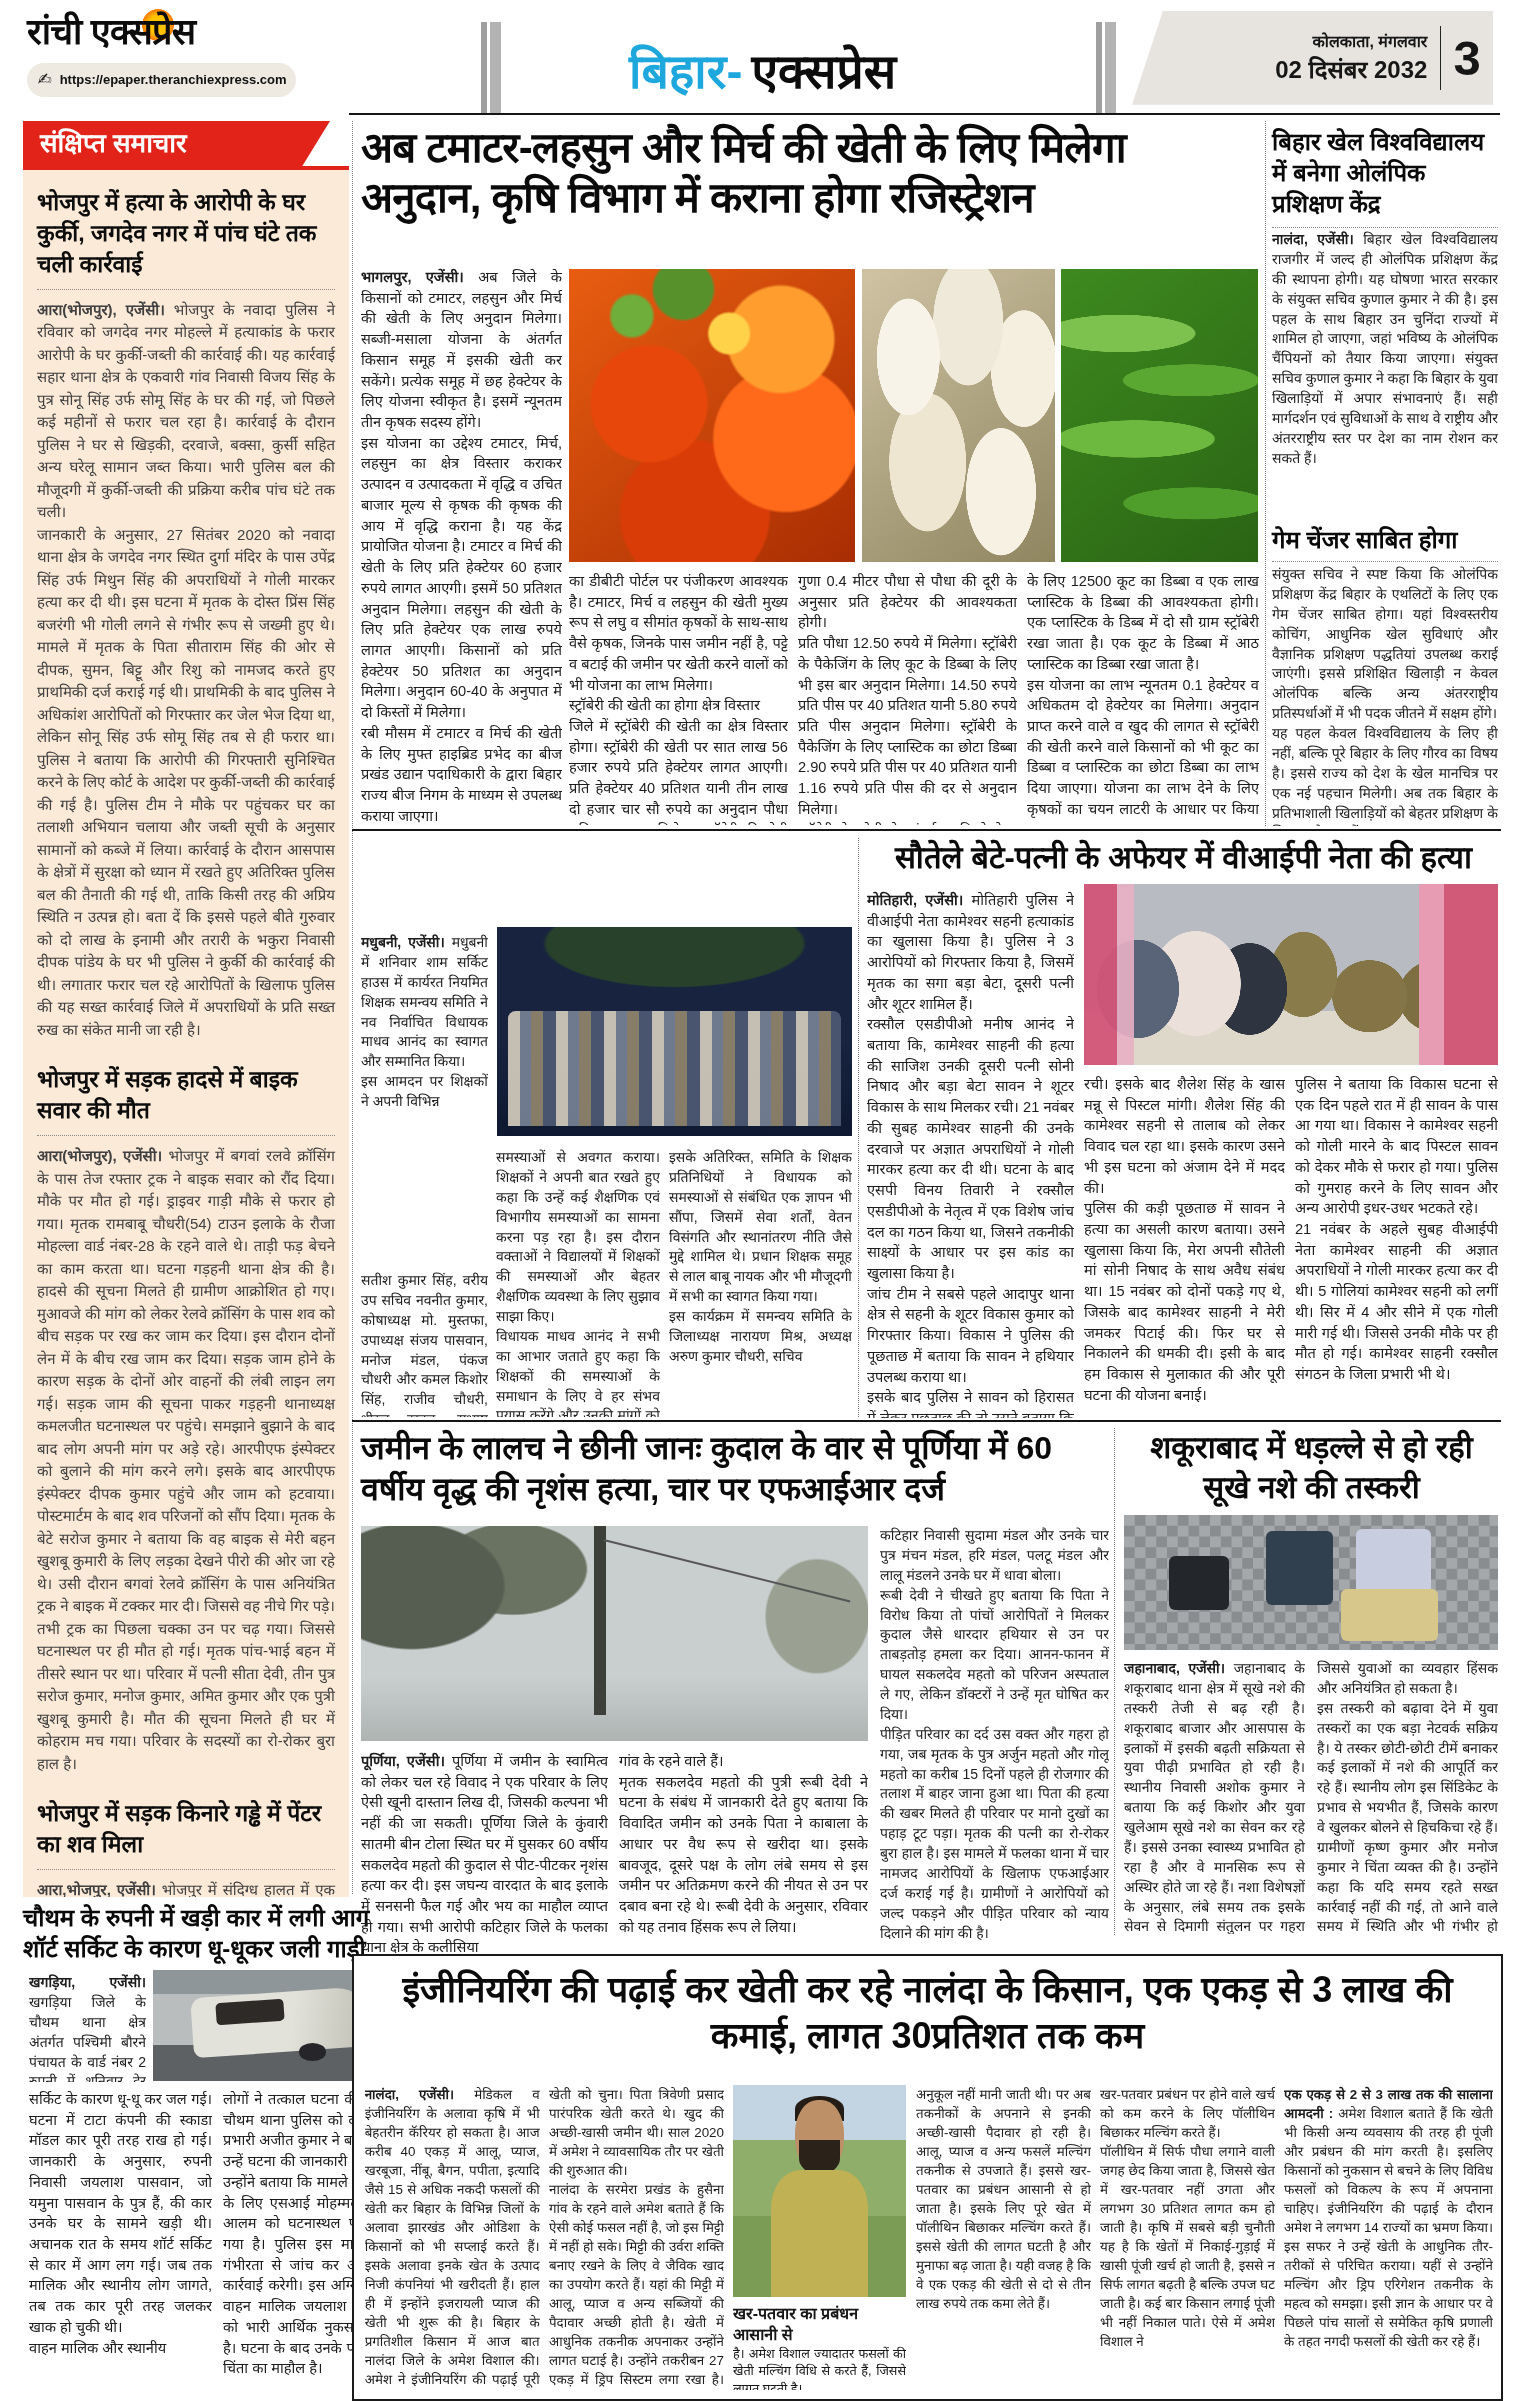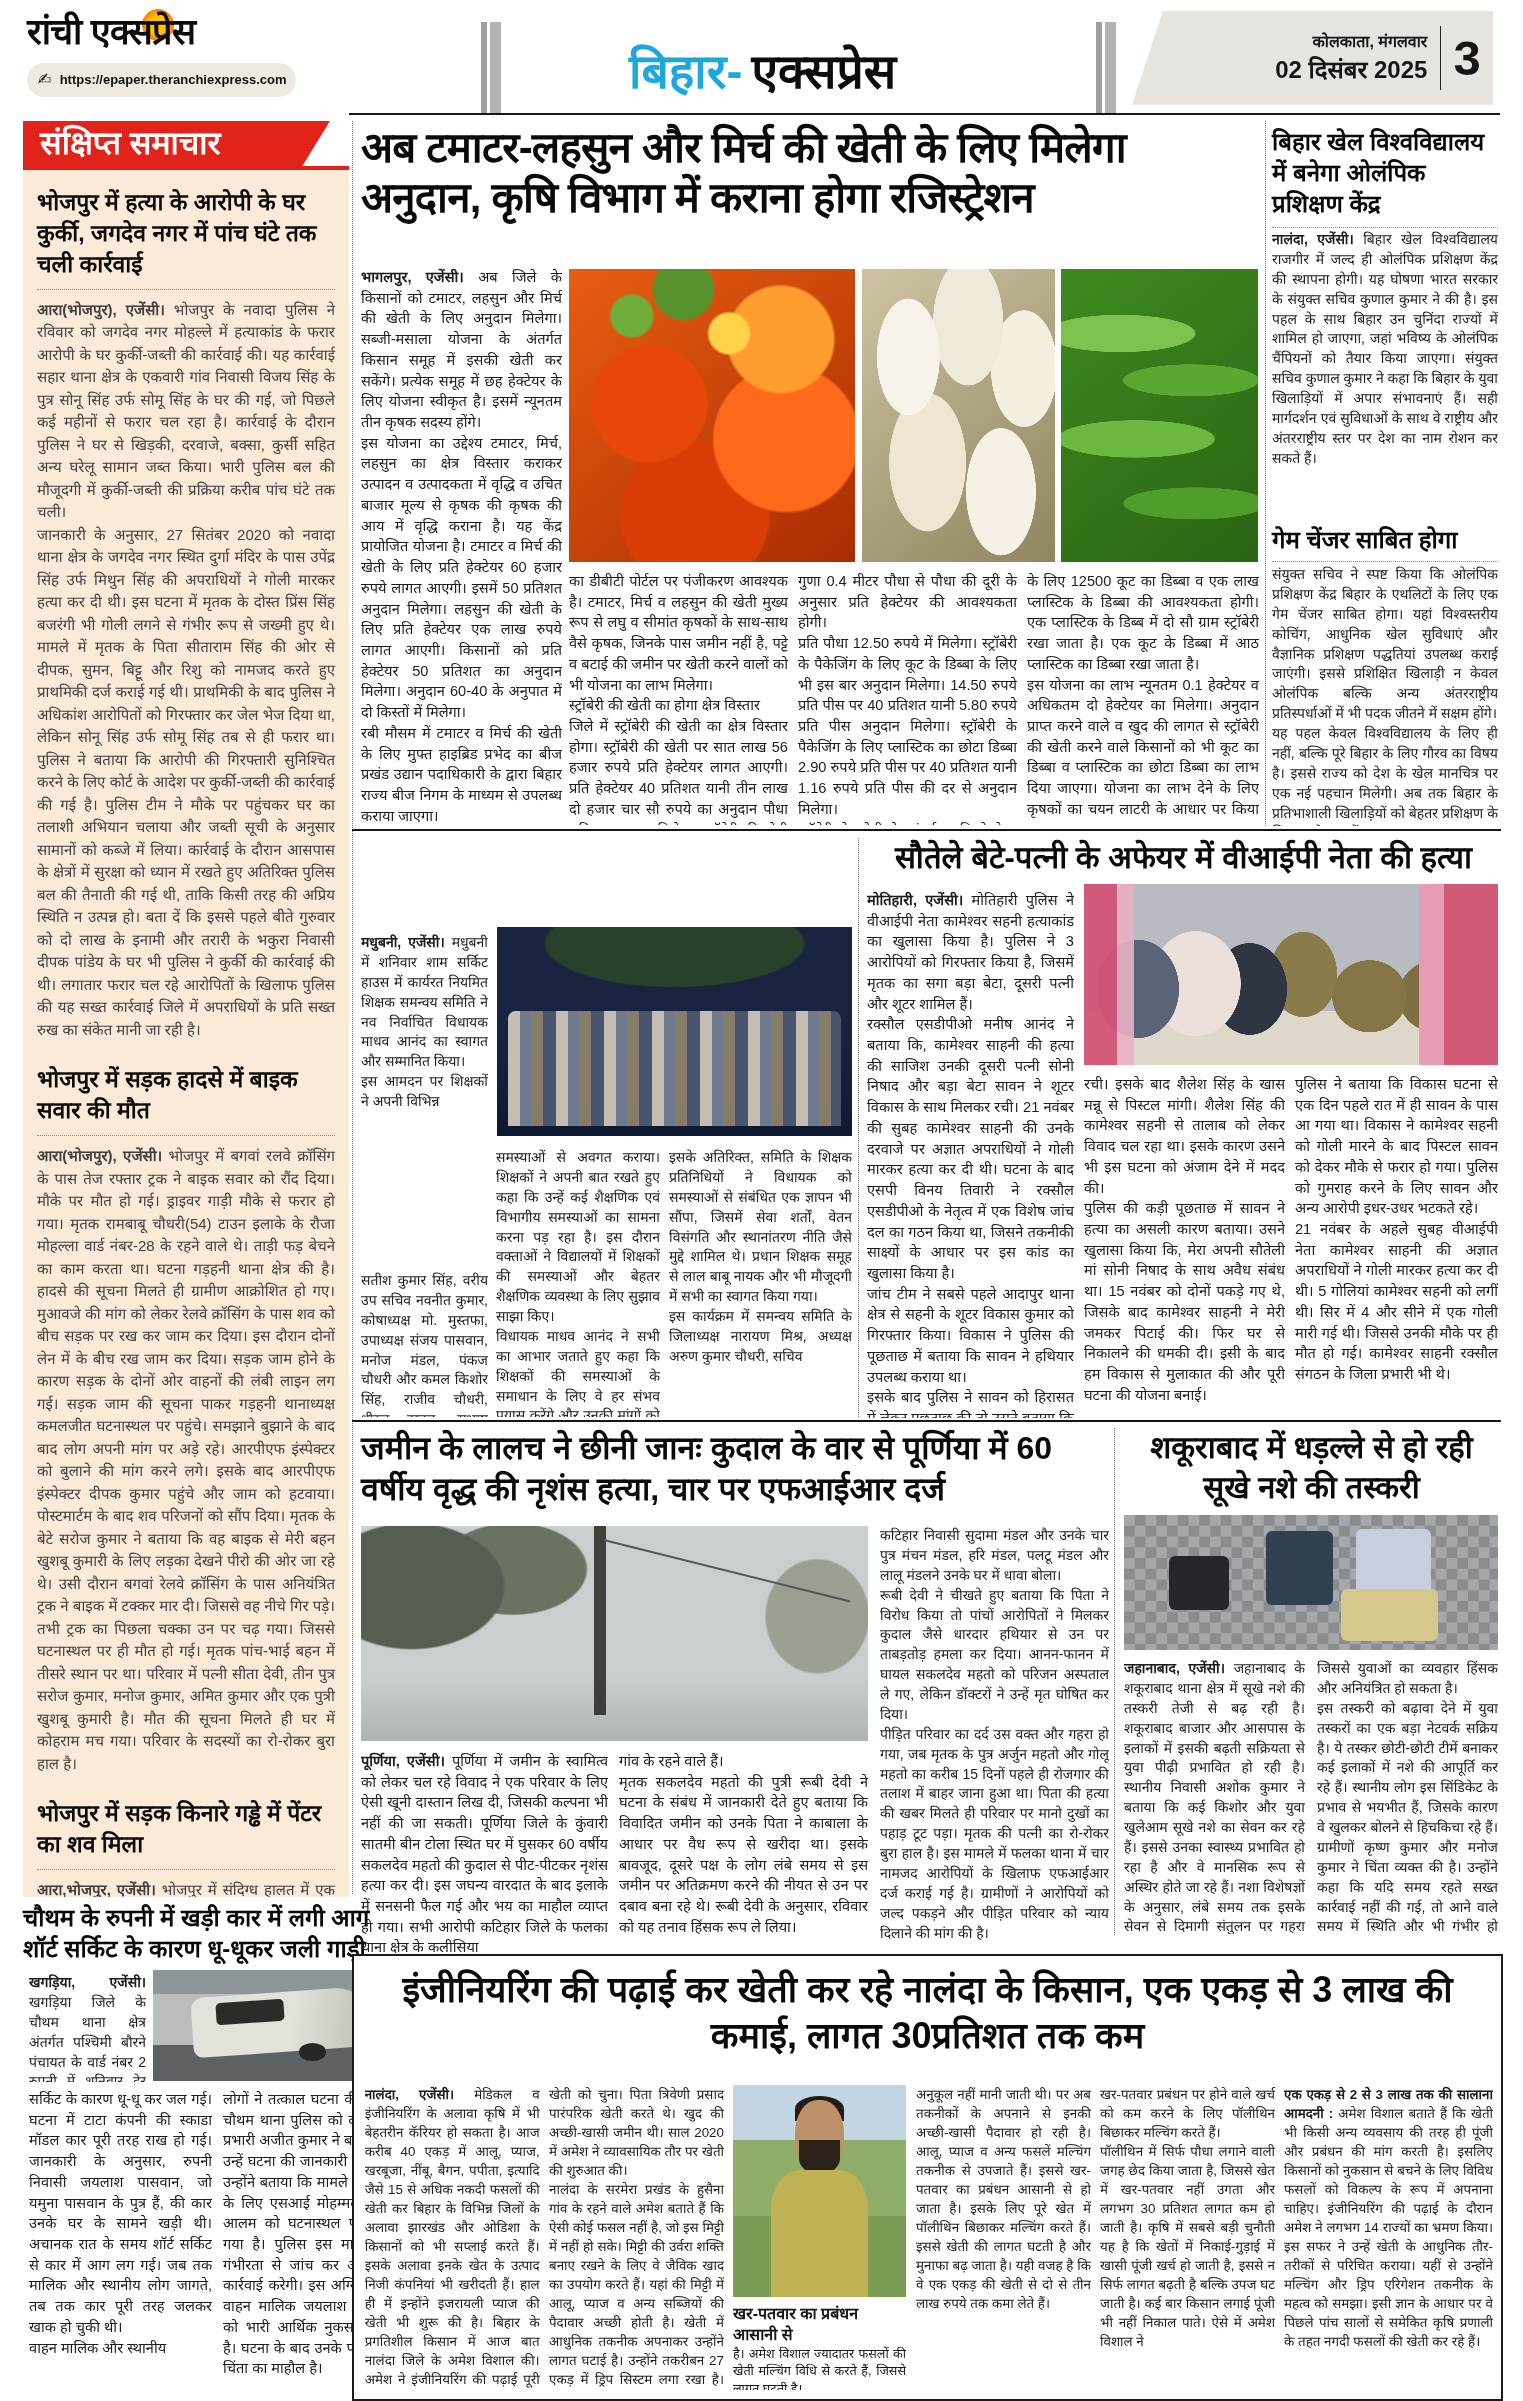--- a/index.html
+++ b/index.html
@@ -28,21 +28,21 @@
                 display:flex; align-items:center; justify-content:flex-end; gap:12.3px; padding-right:12.3px; }
   .date-panel .dt { text-align:right; }
   .date-panel .city { font-size:16px; font-weight:bold; }
   .date-panel .date { font-size:24px; font-weight:800; }
   .date-panel .sep { width:1.5px; height:64px; background:#222; }
   .date-panel .pg { font-size:49px; font-weight:800; }
   .hrule { background:#161616; }
   .vdot { width:0; border-left:1.5px dotted #777; }
   
   .banner { background:#e2231a; clip-path:polygon(0 0,100% 0,91% 100%,0 100%);
-            color:#fff; font-size:32px; font-weight:800; line-height:45px; padding-left:17px; }
+            color:#fff; font-size:26px; font-weight:800; line-height:45px; padding-left:17px; }
   .banner-line { background:#e2231a; }
   .peach { background:#fcead8; padding:17px 14px; overflow:hidden; }
   .brief-head { font-size:23px; font-weight:700; line-height:1.34; color:#0d0d0d;
                 border-bottom:0.8px dotted #8a8a8a; padding-bottom:9.2px; margin-bottom:9.2px; }
   .brief-body { text-align:justify; white-space:pre-line; font-size:15px; line-height:1.5; color:#404040; }
   .brief-gap { margin-top:23px; }
   
   .head-xl { font-size:42px; font-weight:800; line-height:1.2; letter-spacing:-0.8px; color:#0a0a0a; }
   .head-lg { font-size:31px; font-weight:800; line-height:1.28; color:#0a0a0a; }
   .head-md { font-size:25px; font-weight:800; line-height:1.3; color:#0a0a0a; }
@@ -124,21 +124,21 @@
     </div>
   </div>
   <div class="abs gray-bar" style="left:481px; top:21.5px; width:20px; height:91px;"></div>
   <div class="abs section-title" style="left:629px; top:37px;">
     <span class="blue">बिहार-</span><span class="black">एक्सप्रेस</span>
   </div>
   <div class="abs gray-bar" style="left:1096px; top:21.5px; width:20px; height:91px;"></div>
   <div class="abs date-panel" style="left:1132px; top:10.7px; width:361px; height:94px;">
     <div class="dt">
       <div class="city">कोलकाता, मंगलवार</div>
-      <div class="date">02 दिसंबर 2025</div>
+      <div class="date">02 दिसंबर 2032</div>
     </div>
     <div class="sep"></div>
     <div class="pg">3</div>
   </div>
   <div class="abs hrule" style="left:349px; top:113px; width:1151px; height:2.3px;"></div>
 
   <div class="abs banner" style="left:23px; top:121px; width:307px; height:45px;">संक्षिप्त समाचार</div>
   <div class="abs banner-line" style="left:23px; top:166px; width:326px; height:3.8px;"></div>
   <div class="abs peach" style="left:23px; top:170px; width:326px; height:1727px;">
     <div>

